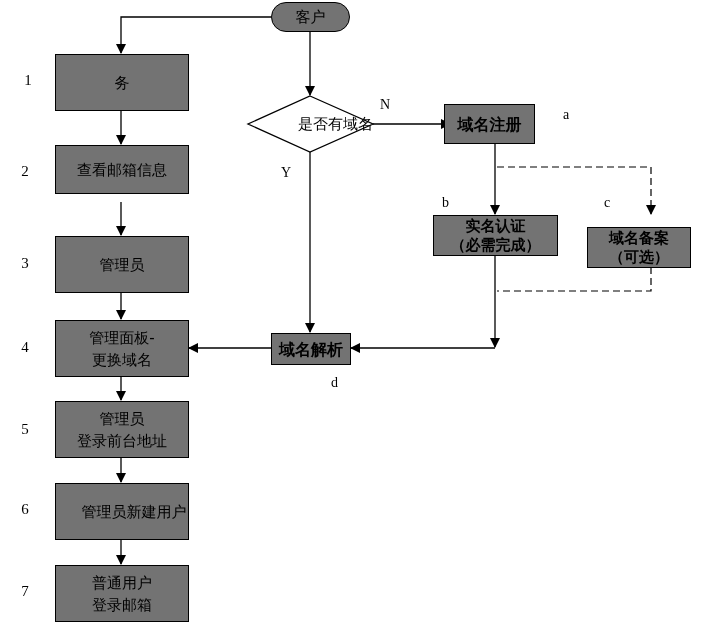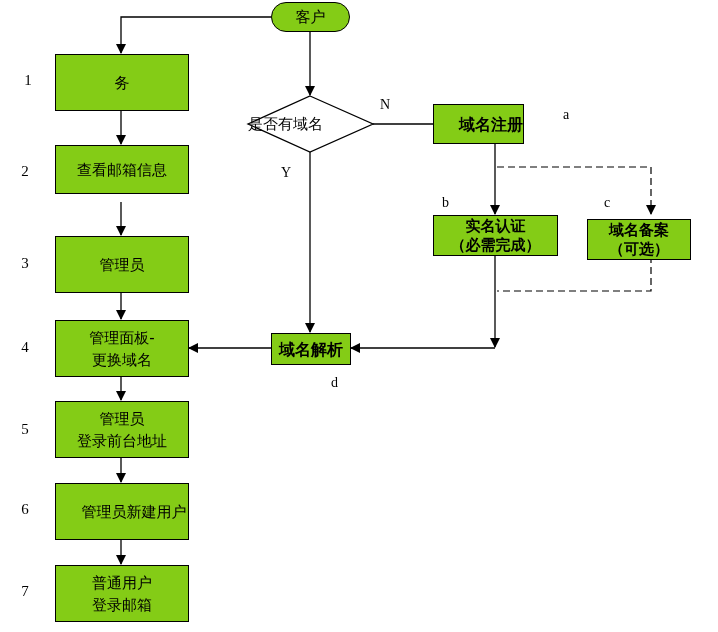--- a/index.html
+++ b/index.html
@@ -1,27 +1,27 @@
 <!DOCTYPE html>
 <html><head>
 <meta charset="utf-8">
 <style>
   html, body { margin: 0; padding: 0; background: #ffffff; }
   body { width: 718px; height: 632px; position: relative; overflow: hidden;
          font-family: "DejaVu Sans", "Liberation Sans", sans-serif; color: #000; }
   svg { position: absolute; left: 0; top: 0; }
-  .node { position: absolute; box-sizing: border-box; border: 1.3px solid #000; background: #84cc16;
+  .node { position: absolute; box-sizing: border-box; border: 1.3px solid #000; background: #737373;
           display: flex; align-items: center; justify-content: center; text-align: center;
           font-size: 15px; line-height: 22px; }
   .node span { display: block; }
   .bold { font-weight: bold; font-family: "DejaVu Serif", "Liberation Serif", serif; font-size: 15px; line-height: 19px; }
   .terminal { border-radius: 16px; }
   .stepnum { position: absolute; font-family: "Liberation Serif", "DejaVu Serif", serif; font-size: 15px; width: 20px; text-align: center; }
   .label { position: absolute; font-family: "Liberation Serif", "DejaVu Serif", serif; font-size: 14px; }
-  .diamond-text { position: absolute; font-size: 15px; text-align: left; width: 125px; line-height: 20px; }
+  .diamond-text { position: absolute; font-size: 15px; text-align: right; width: 125px; line-height: 20px; }
 </style>
 </head>
 <body>
 
 <svg width="718" height="632">
   <defs>
     <marker id="ah" markerWidth="10" markerHeight="10" refX="9" refY="5" orient="auto" markerUnits="userSpaceOnUse">
       <path d="M0,0 L10,5 L0,10 z" fill="#000"></path>
     </marker>
   </defs>
@@ -110,34 +110,34 @@
 </div>
 
 <div class="stepnum" style="left:15px;top:583px;">7</div>
 <div class="node" style="left:55px;top:565px;width:134px;height:57px;">
   <div>
       <span>普通用户</span>
       <span>登录邮箱</span>
     </div>
 </div>
 
-<div class="node bold" style="left:433px;top:104px;width:91px;height:40px;font-size:16px;justify-content:flex-end;">
+<div class="node bold" style="left:444px;top:104px;width:91px;height:40px;font-size:16px;">
   <span>域名注册</span>
 </div>
 <div class="label" style="left:563px;top:107px;">a</div>
 
 <div class="node bold" style="left:433px;top:215px;width:125px;height:41px;">
   <div>
       <span>实名认证</span>
       <span>（必需完成）</span>
     </div>
 </div>
 <div class="label" style="left:442px;top:195px;">b</div>
 
-<div class="node bold" style="left:587px;top:219px;width:104px;height:41px;">
+<div class="node bold" style="left:587px;top:227px;width:104px;height:41px;">
   <div>
       <span>域名备案</span>
       <span>（可选）</span>
     </div>
 </div>
 <div class="label" style="left:604px;top:195px;">c</div>
 
 <div class="node bold" style="left:271px;top:333px;width:80px;height:32px;font-size:16px;">
   <span>域名解析</span>
 </div>

